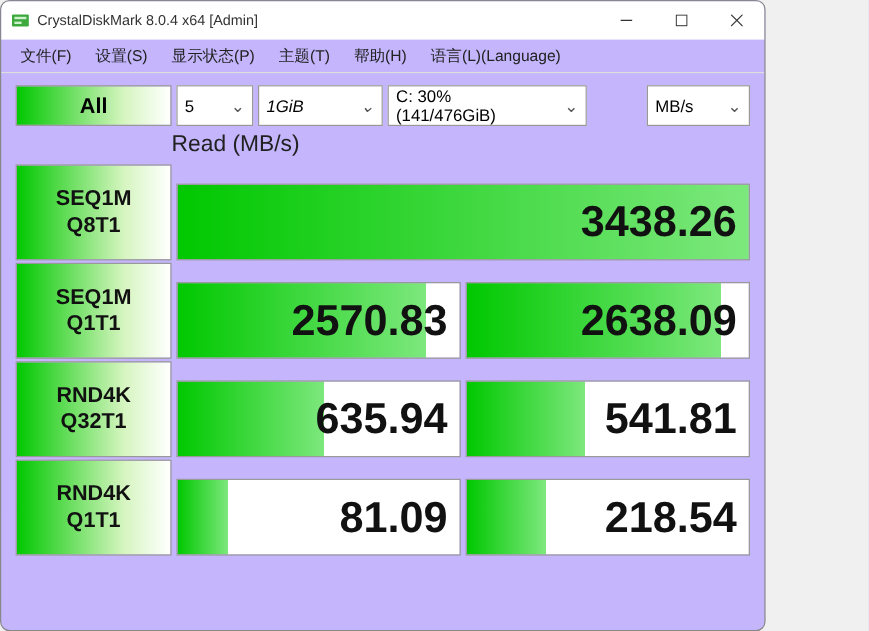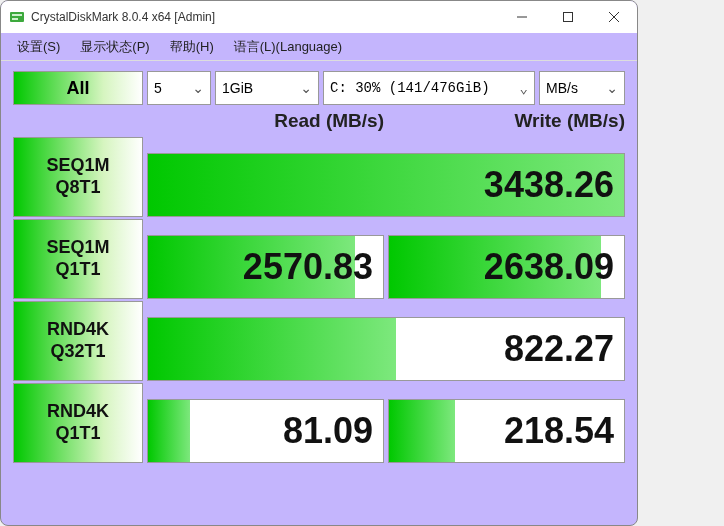--- a/index.html
+++ b/index.html
@@ -85,33 +85,33 @@
     font-size: 14px;
     cursor: pointer;
     position: relative;
   }
   .select .chev {
     margin-left: auto;
     padding-left: 8px;
     color: #555;
   }
   .sel-count { width: 64px; }
-  .sel-size  { width: 104px; }
-  .sel-drive { flex: 1; font-family: Liberation Mono, monospace; }
-  .sel-unit  { width: 86px; }
+  .sel-size  { width: 104px; font-style: italic; }
+  .sel-drive { flex: 1; }
+  .sel-unit  { width: 86px; margin-left: 46px; }
   .hdrrow {
     display: flex;
     height: 28px;
     align-items: center;
   }
   .hdrrow .lbl { width: 130px; }
   .hdrcol {
     flex: 1;
-    text-align: right;
-    font-weight: bold;
+    text-align: left;
+    font-weight: normal;
     font-size: 19px;
     color: #222;
   }
   .datarow {
     display: flex;
     gap: 4px;
     height: 80px;
   }
   .testbtn {
     width: 130px;
@@ -168,22 +168,24 @@
     </div>
     <div class="winbtn">
       <svg viewBox="0 0 10 10">
           <line x1="0" y1="0" x2="10" y2="10" stroke="#333" stroke-width="1"></line>
           <line x1="10" y1="0" x2="0" y2="10" stroke="#333" stroke-width="1"></line>
         </svg>
     </div>
   </div>
 
   <div class="menubar">
+    <div class="mitem">文件(F)</div>
     <div class="mitem">设置(S)</div>
     <div class="mitem">显示状态(P)</div>
+    <div class="mitem">主题(T)</div>
     <div class="mitem">帮助(H)</div>
     <div class="mitem">语言(L)(Language)</div>
   </div>
 
   <div class="content">
 
     <div class="ctrlrow">
       <div class="btn-all">All</div>
       <div class="select sel-count">
         <span>5</span>
@@ -199,21 +201,20 @@
       </div>
       <div class="select sel-unit">
         <span>MB/s</span>
         <span class="chev">⌄</span>
       </div>
     </div>
 
     <div class="hdrrow">
       <div class="lbl"></div>
       <div class="hdrcol">Read (MB/s)</div>
-      <div class="hdrcol">Write (MB/s)</div>
     </div>
 
     <div class="datarow">
       <div class="testbtn">
         <span>SEQ1M</span>
         <span>Q8T1</span>
       </div>
       <div class="valcell" style="--p:100%">3438.26</div>
     </div>
 
@@ -224,21 +225,22 @@
       </div>
       <div class="valcell" style="--p:88%">2570.83</div>
       <div class="valcell" style="--p:90%">2638.09</div>
     </div>
 
     <div class="datarow">
       <div class="testbtn">
         <span>RND4K</span>
         <span>Q32T1</span>
       </div>
-      <div class="valcell" style="--p:52%">822.27</div>
+      <div class="valcell" style="--p:52%">635.94</div>
+      <div class="valcell" style="--p:42%">541.81</div>
     </div>
 
     <div class="datarow">
       <div class="testbtn">
         <span>RND4K</span>
         <span>Q1T1</span>
       </div>
       <div class="valcell" style="--p:18%">81.09</div>
       <div class="valcell" style="--p:28%">218.54</div>
     </div>

